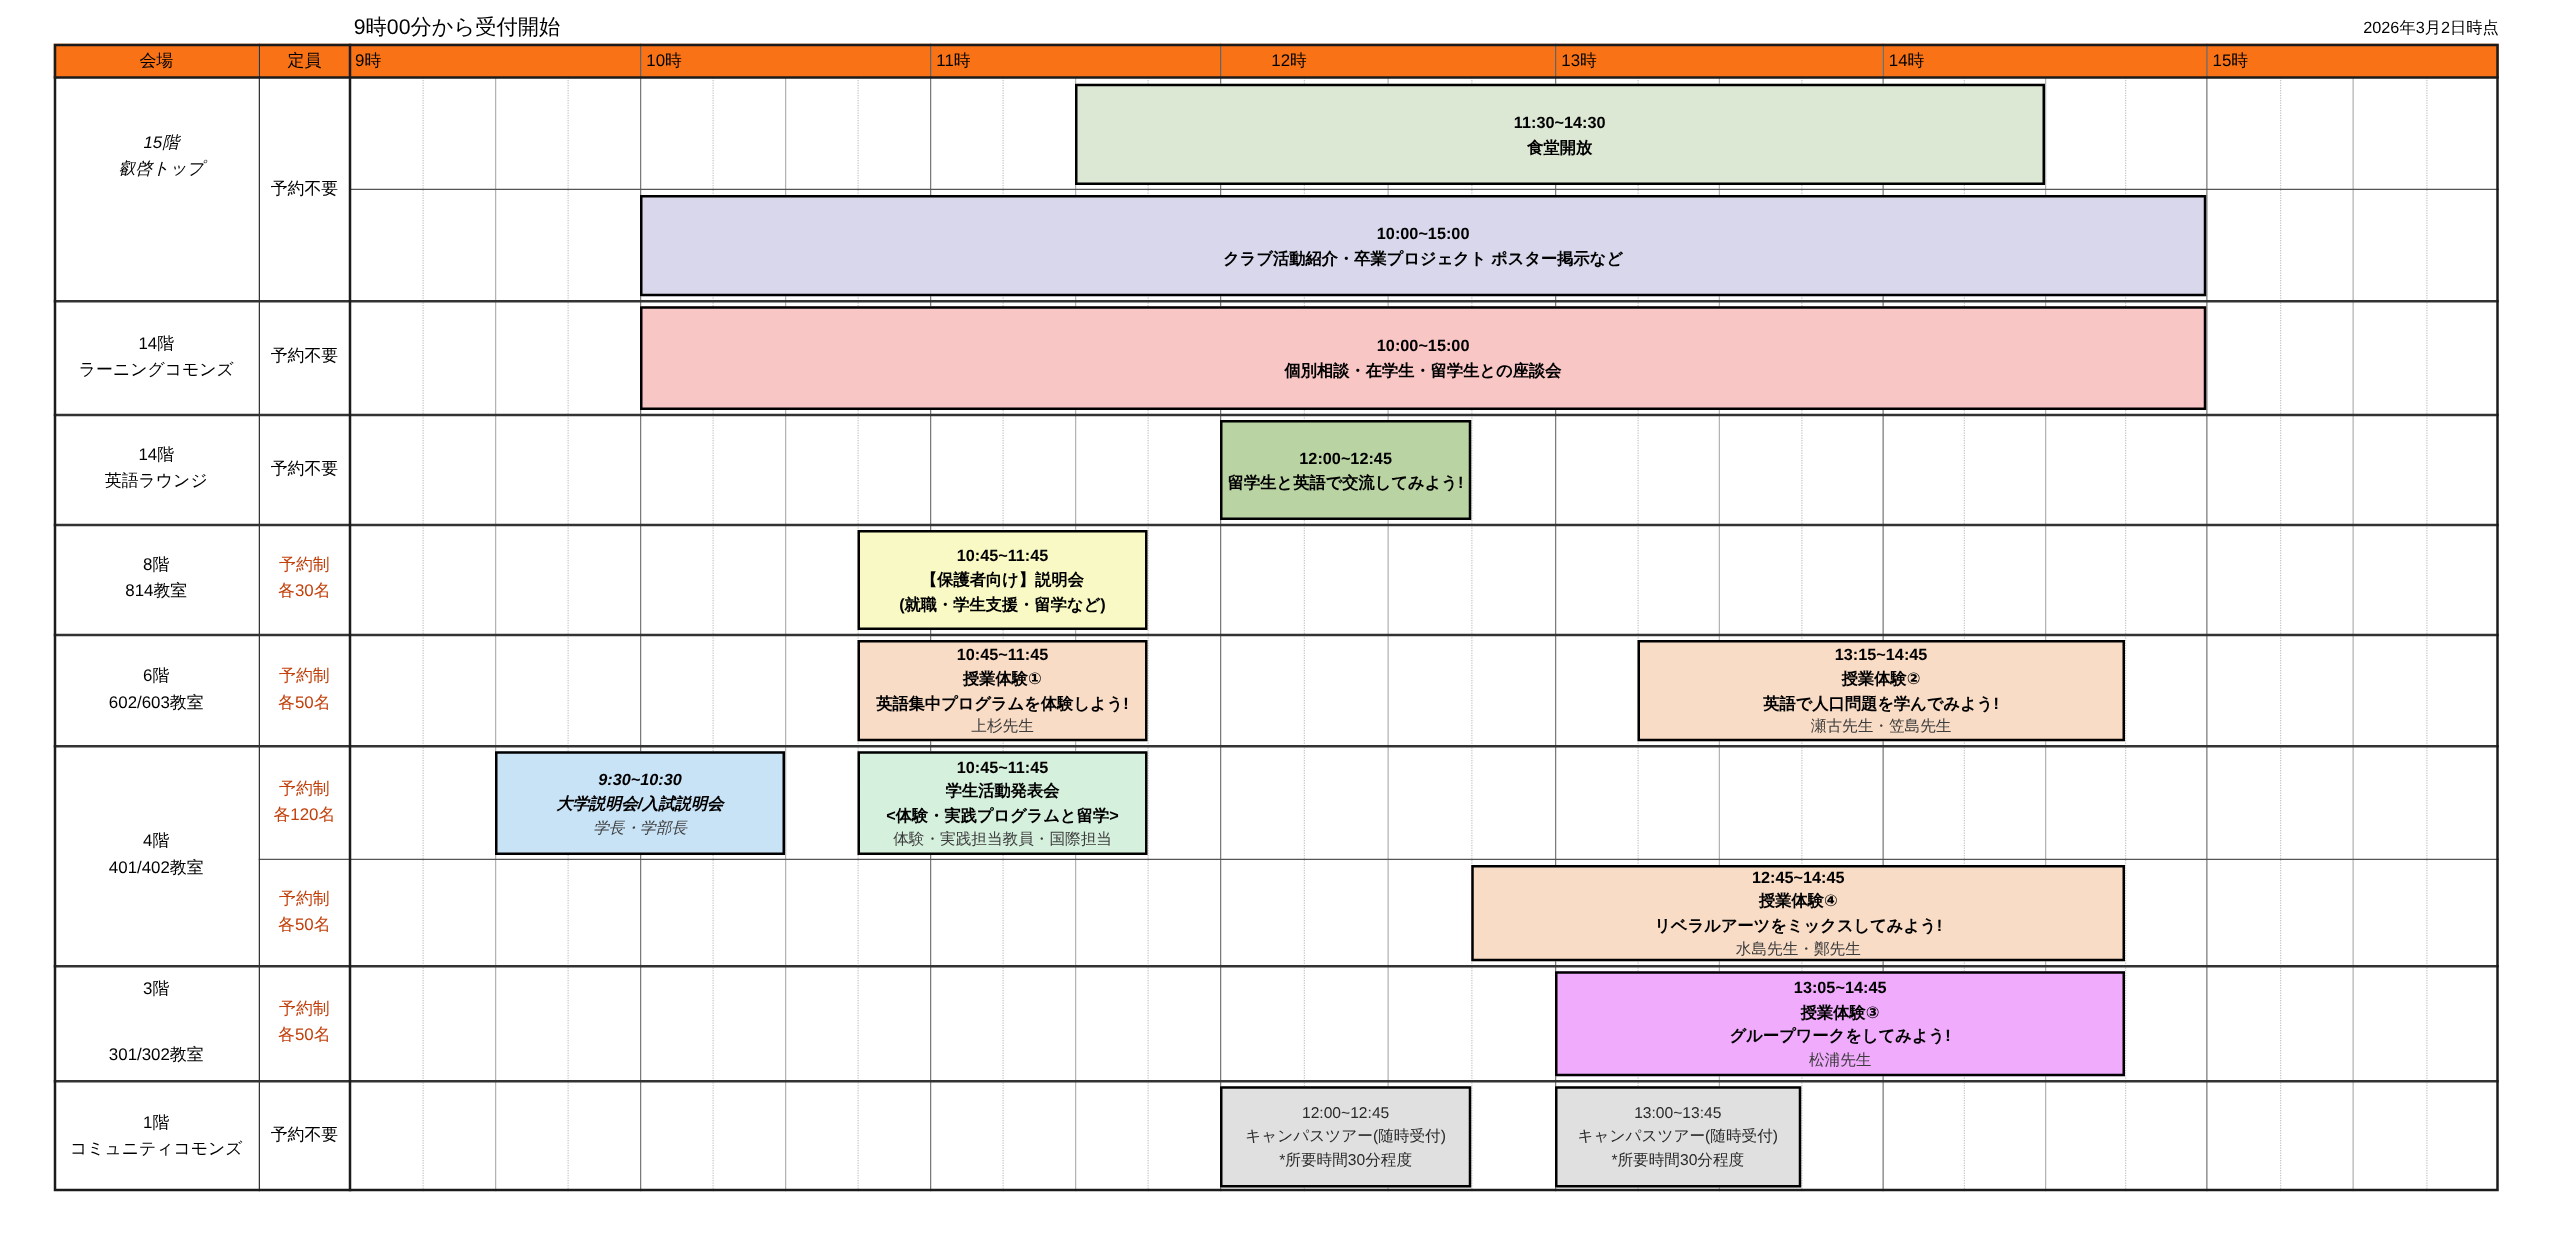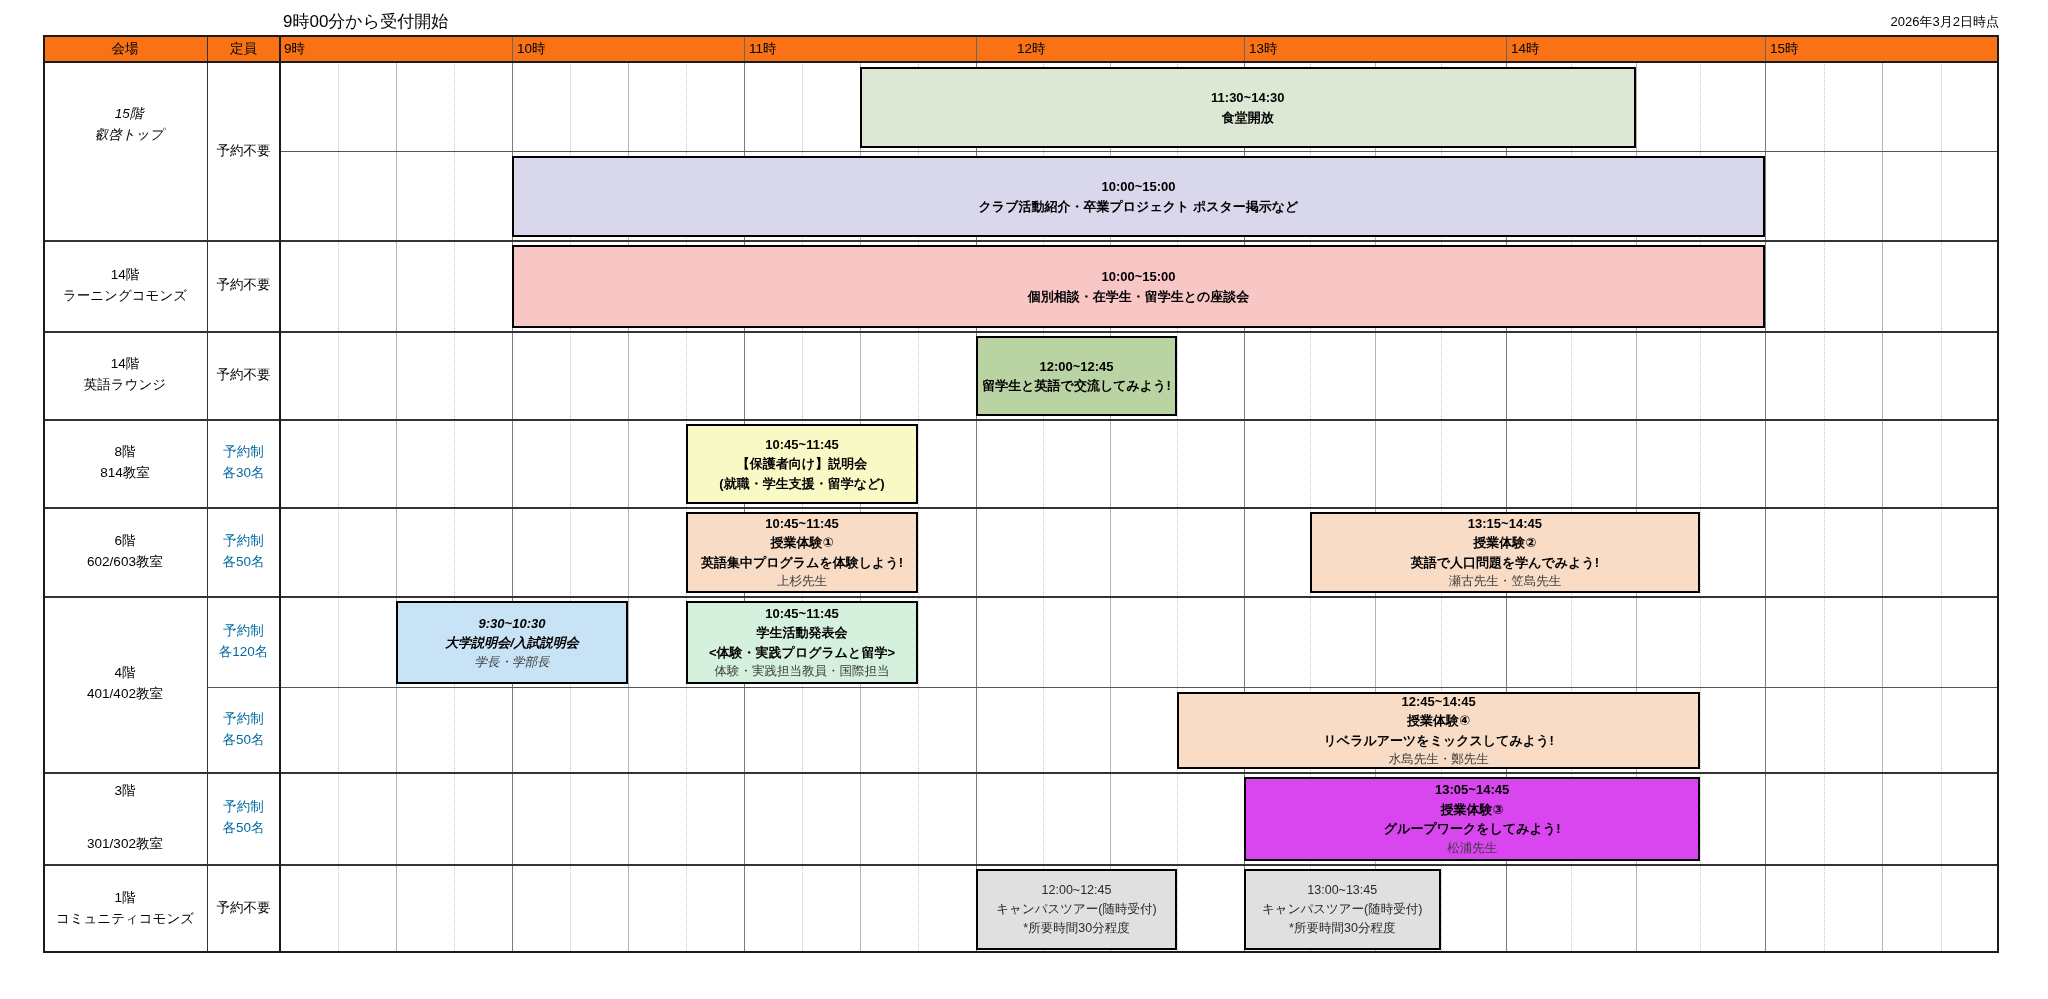--- a/index.html
+++ b/index.html
@@ -6,21 +6,21 @@
   .canvas{position:relative;width:2048px;height:999px;background:#ffffff;overflow:hidden;
           font-family:"Liberation Sans","DejaVu Sans",sans-serif;}
   .abs{position:absolute;}
   .title{position:absolute;left:283px;top:10px;font-size:17px;color:#000;}
   .date-note{position:absolute;right:49px;top:13px;font-size:13px;color:#000;}
   .hdr{position:absolute;background:#f97316;display:flex;align-items:center;justify-content:flex-start;
        font-size:13.5px;color:#000;box-sizing:border-box;padding-left:4px;}
   .hdr.center{justify-content:center;padding-left:0;}
   .cell{position:absolute;display:flex;flex-direction:column;justify-content:center;align-items:center;
         text-align:center;font-size:13.5px;line-height:1.55;color:#000;}
-  .cap-r{color:#0369a1;}
+  .cap-r{color:#c2410c;}
   .evt{position:absolute;box-sizing:border-box;border:2px solid #000;display:flex;flex-direction:column;
        justify-content:center;align-items:center;text-align:right;font-size:13px;line-height:1.5;color:#000;overflow:hidden;}
   .evt span{white-space:nowrap;}
   .l-b{font-weight:bold;}
   .l-n{font-weight:normal;color:#3c3c3c;font-size:12.5px;}
   .l-n2{font-weight:normal;color:#2a2a2a;font-size:12.5px;}
 </style>
 </head>
 <body>
 
@@ -198,21 +198,21 @@
         <span class="l-b">学生活動発表会</span>
         <span class="l-b">&lt;体験・実践プログラムと留学&gt;</span>
         <span class="l-n">体験・実践担当教員・国際担当</span>
       </div>
       <div class="evt" style="left: 1177px; top: 692px; width: 523.25px; height: 77px; background: rgb(248, 220, 198);">
         <span class="l-b">12:45~14:45</span>
         <span class="l-b">授業体験④</span>
         <span class="l-b">リベラルアーツをミックスしてみよう!</span>
         <span class="l-n">水島先生・鄭先生</span>
       </div>
-      <div class="evt" style="left: 1244px; top: 777px; width: 456.25px; height: 84px; background: #d946ef;">
+      <div class="evt" style="left: 1244px; top: 777px; width: 456.25px; height: 84px; background: #f0abfc;">
         <span class="l-b">13:05~14:45</span>
         <span class="l-b">授業体験③</span>
         <span class="l-b">グループワークをしてみよう!</span>
         <span class="l-n">松浦先生</span>
       </div>
       <div class="evt" style="left: 976px; top: 869px; width: 201px; height: 81px; background: rgb(224, 224, 224);">
         <span class="l-n2">12:00~12:45</span>
         <span class="l-n2">キャンパスツアー(随時受付)</span>
         <span class="l-n2">*所要時間30分程度</span>
       </div>

